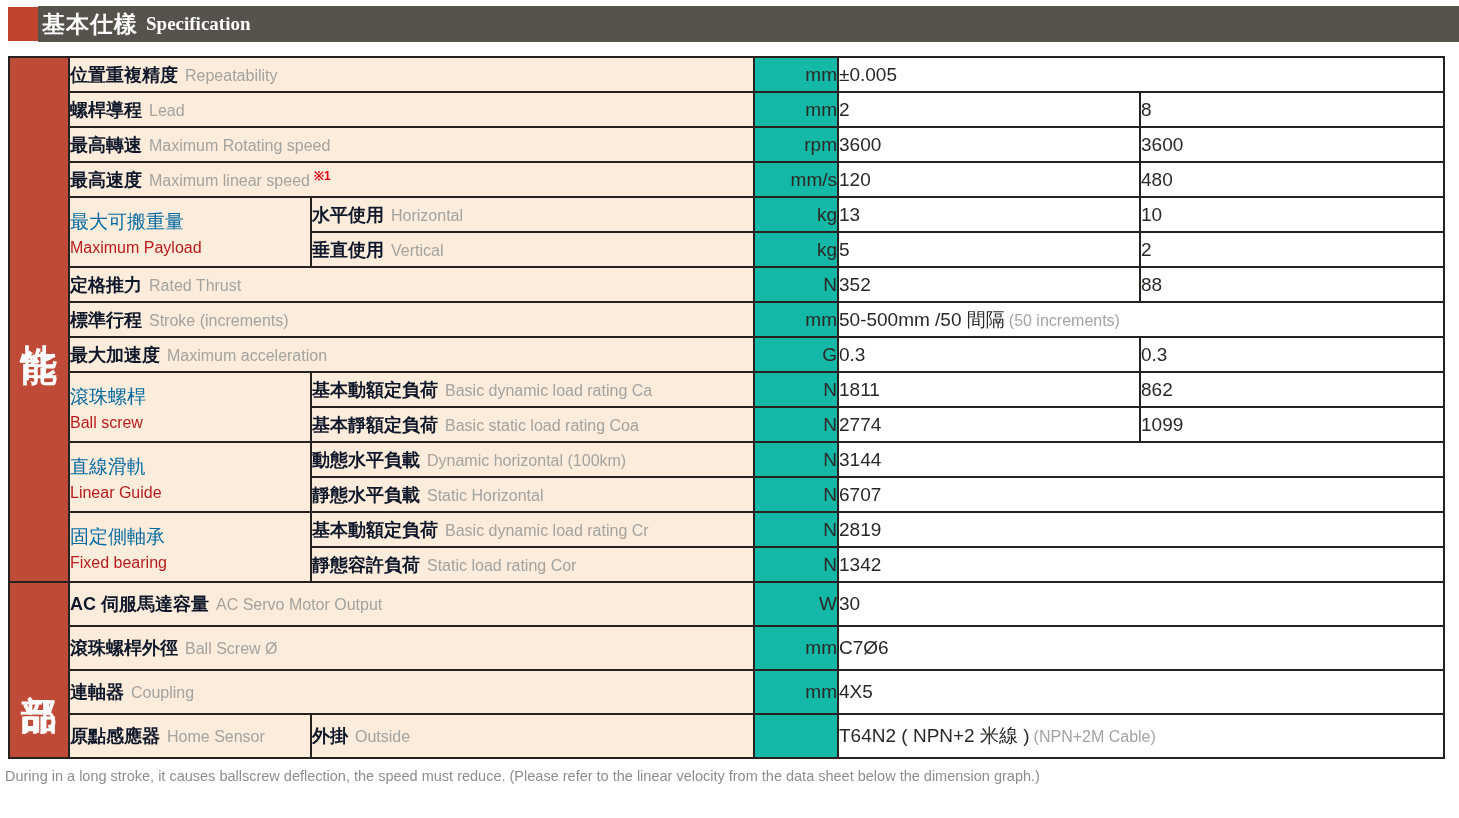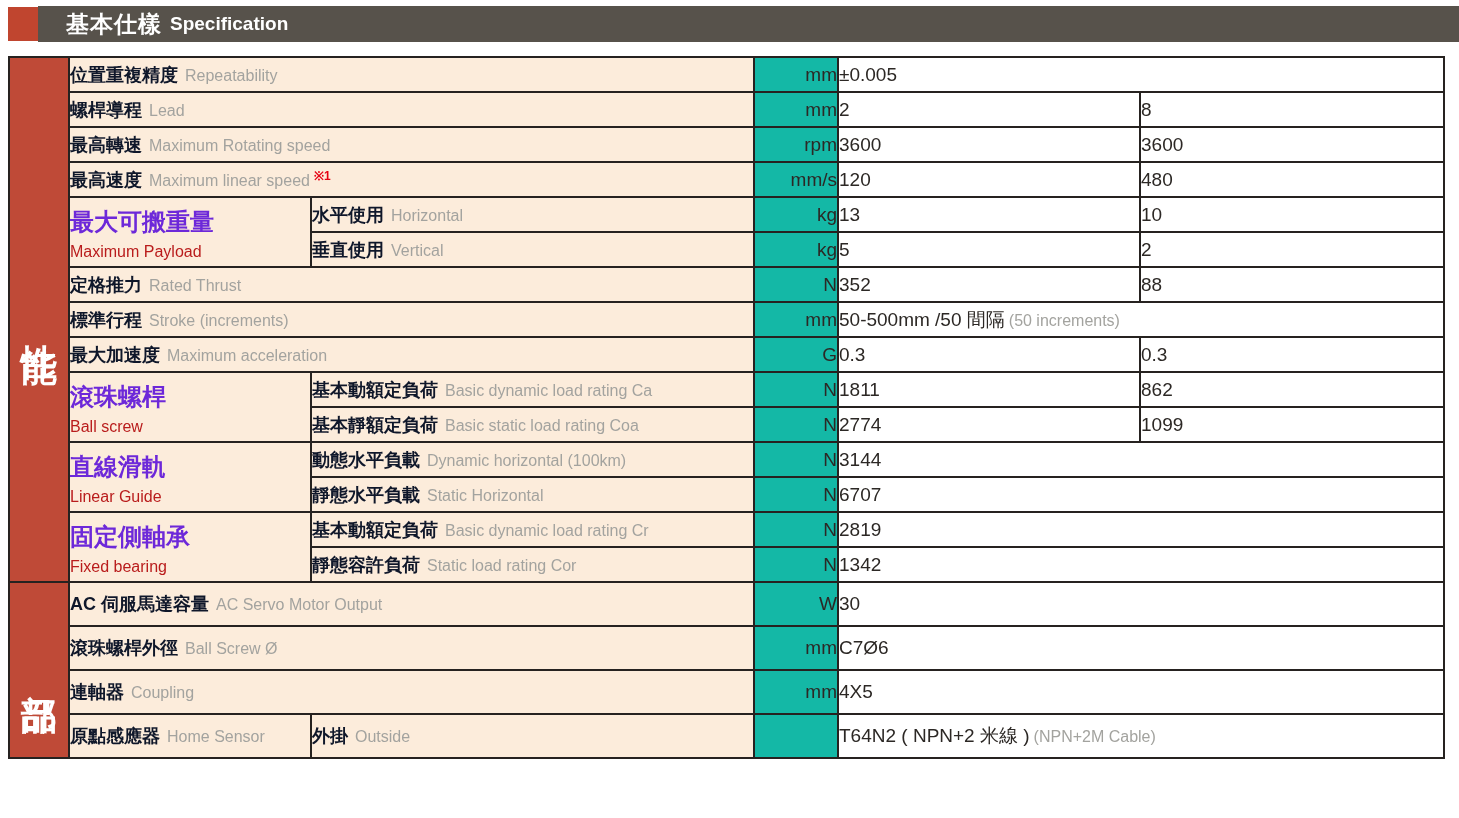--- a/index.html
+++ b/index.html
@@ -5,39 +5,39 @@
   html,body{margin:0;padding:0;}
   body{
     width:1459px;height:818px;position:relative;overflow:hidden;
     background:#ffffff;
     font-family:"Liberation Sans", sans-serif;
     -webkit-font-smoothing:antialiased;
   }
   
   .header{position:absolute;left:0;top:6px;width:1459px;height:36px;display:flex;}
   .header-square{width:30px;height:34px;margin:1px 0 0 8px;background:#c0452f;flex:0 0 auto;}
-  .header-bar{flex:1 1 auto;background:#57524b;color:#fff;display:flex;align-items:center;padding-left:28px;}
+  .header-bar{flex:1 1 auto;background:#57524b;color:#fff;display:flex;align-items:center;padding-left:4px;}
   .header-bar .t-zh{font-size:23px;font-weight:700;letter-spacing:1px;}
-  .header-bar .t-en{font-size:19px;font-weight:700;margin-left:8px;}
+  .header-bar .t-en{font-size:19px;font-weight:700;margin-left:8px;font-family:Liberation Serif, serif;}
   
   .spec-wrap{position:absolute;left:8px;top:56px;}
   table.spec{border-collapse:collapse;table-layout:fixed;width:1435px;}
   table.spec td{border:2px solid #262220;padding:0;vertical-align:middle;}
   tr.r-perf{height:35px;}
   tr.r-part{height:44px;}
   td.side{background:#bf4a37;text-align:center;}
   .side-txt{
     writing-mode:vertical-rl;text-orientation:upright;
     margin:0 auto;color:#ffffff;font-size:36px;font-weight:700;
     letter-spacing:4px;line-height:1;
   }
   td.lbl{background:#fcecdb;padding:0 0 0 11px;text-align:left;white-space:nowrap;overflow:hidden;}
   td.lbl .zh{font-size:18px;color:#0f172a;font-weight:700;}
   td.lbl .en{font-size:16px;color:#a3a39f;font-weight:400;margin-left:7px;}
-  td.lbl .zh-block{font-size:24px;color:#6d28d9;font-weight:700;line-height:1.6;}
+  td.lbl .zh-block{font-size:19px;color:#0369a1;font-weight:400;line-height:1.6;}
   td.lbl .en-block{font-size:16px;color:#b91c1c;font-weight:400;line-height:1.2;}
   sup.note-red{color:#e60012;font-size:12px;font-weight:700;margin-left:4px;}
   td.unit{background:#14b8a6;text-align:right;padding-right:9px;font-size:19px;color:#2c2825;}
   td.val{background:#ffffff;font-size:19px;color:#2c2825;margin-left:16px;}
   td.val .gray{color:#a3a39f;font-size:16px;margin-left:4px;}
   
   .footnote{position:absolute;left:5px;top:766px;width:1440px;}
   .footnote .fn-zh{color:#e60012;font-size:15px;font-weight:700;line-height:1.4;}
   .footnote .fn-en{color:#8d8d8b;font-size:14.5px;font-weight:400;line-height:1.45;}
 </style>
@@ -251,13 +251,14 @@
     <td class="unit"></td>
     <td class="val" colspan="2">
       <span>T64N2 ( NPN+2 米線 )</span><span class="gray">(NPN+2M Cable)</span>
     </td>
   </tr>
 </tbody>
     </table>
 </div>
 
 <div class="footnote">
+  <div class="fn-en">During in a long stroke, it causes ballscrew deflection, the speed must reduce. (Please refer to the linear velocity from the data sheet below the dimension graph.)</div>
 </div>
 
 </body></html>

